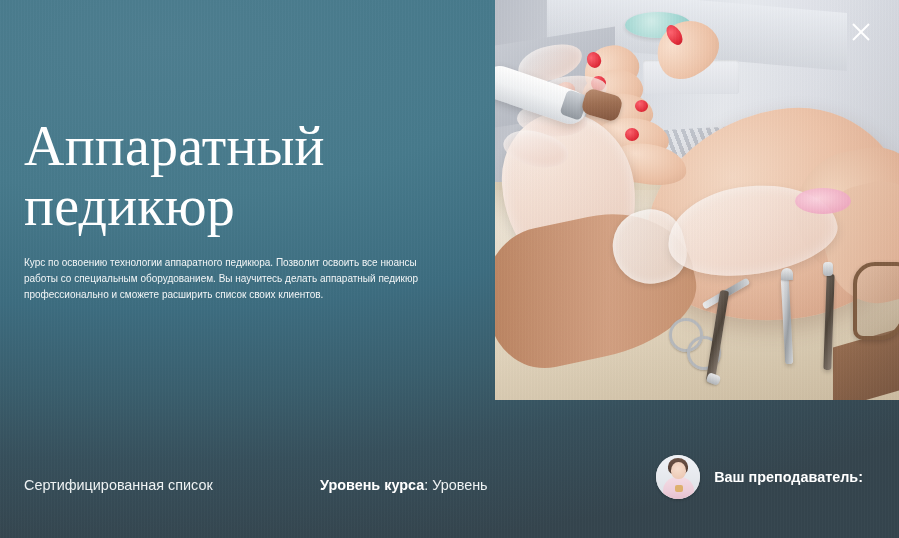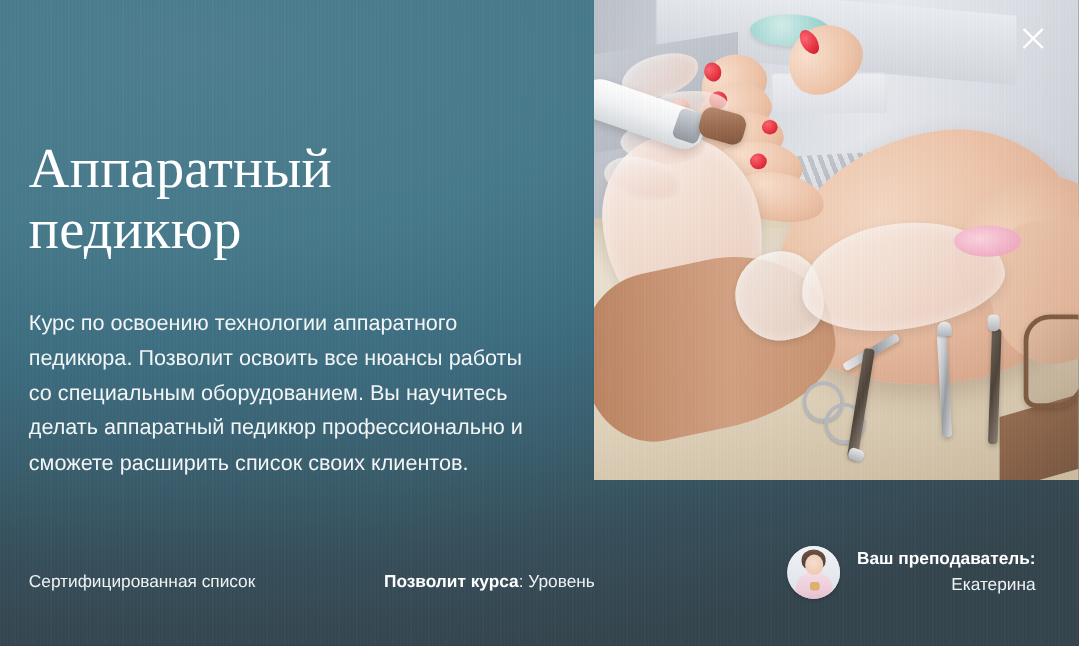--- a/index.html
+++ b/index.html
@@ -282,33 +282,33 @@
 
   
   #content { position: absolute; left: 0; top: 0; z-index: 20; }
 
   #course-title {
     position: absolute;
     left: 24px;
     top: 116px;
     width: 430px;
     font-family: "Liberation Serif", "DejaVu Serif", serif;
-    font-size: 47px;
+    font-size: 56px;
     line-height: 1.08;
     font-weight: 400;
     color: #ffffff;
     letter-spacing: .2px;
   }
 
   #course-desc {
     position: absolute;
     left: 24px;
     top: 255px;
     width: 420px;
-    font-size: 18px;
+    font-size: 10px;
     line-height: 1.62;
     color: #f2f5f6;
     font-weight: 400;
   }
 
   #footer { position: absolute; left: 0; top: 0; width: 899px; z-index: 20; }
 
   #cert-label {
     position: absolute;
     left: 24px;
@@ -461,31 +461,30 @@
 
   <div id="content">
     <h1 id="course-title">Аппаратный педикюр</h1>
     <p id="course-desc">Курс по освоению технологии аппаратного педикюра. Позволит освоить все нюансы работы со специальным оборудованием. Вы научитесь делать аппаратный педикюр профессионально и сможете расширить список своих клиентов.</p>
   </div>
 
   <div id="footer">
     <div id="cert-label">Сертифицированная список</div>
 
     <div id="level-block">
-      <span class="lbl">Позволит курса</span><span>: </span><span>Уровень</span>
+      <span class="lbl">Уровень курса</span><span>: </span><span>Уровень</span>
     </div>
 
     <div id="teacher-block">
       <div id="avatar">
         <div class="av av-bg"></div>
         <div class="av av-body"></div>
         <div class="av av-hair"></div>
         <div class="av av-face"></div>
         <div class="av av-logo"></div>
       </div>
       <div id="teacher-text">
         <span id="teacher-role">Ваш преподаватель:</span>
-        <span id="teacher-name">Екатерина</span>
       </div>
     </div>
   </div>
 
 </div>
 
 </body></html>

